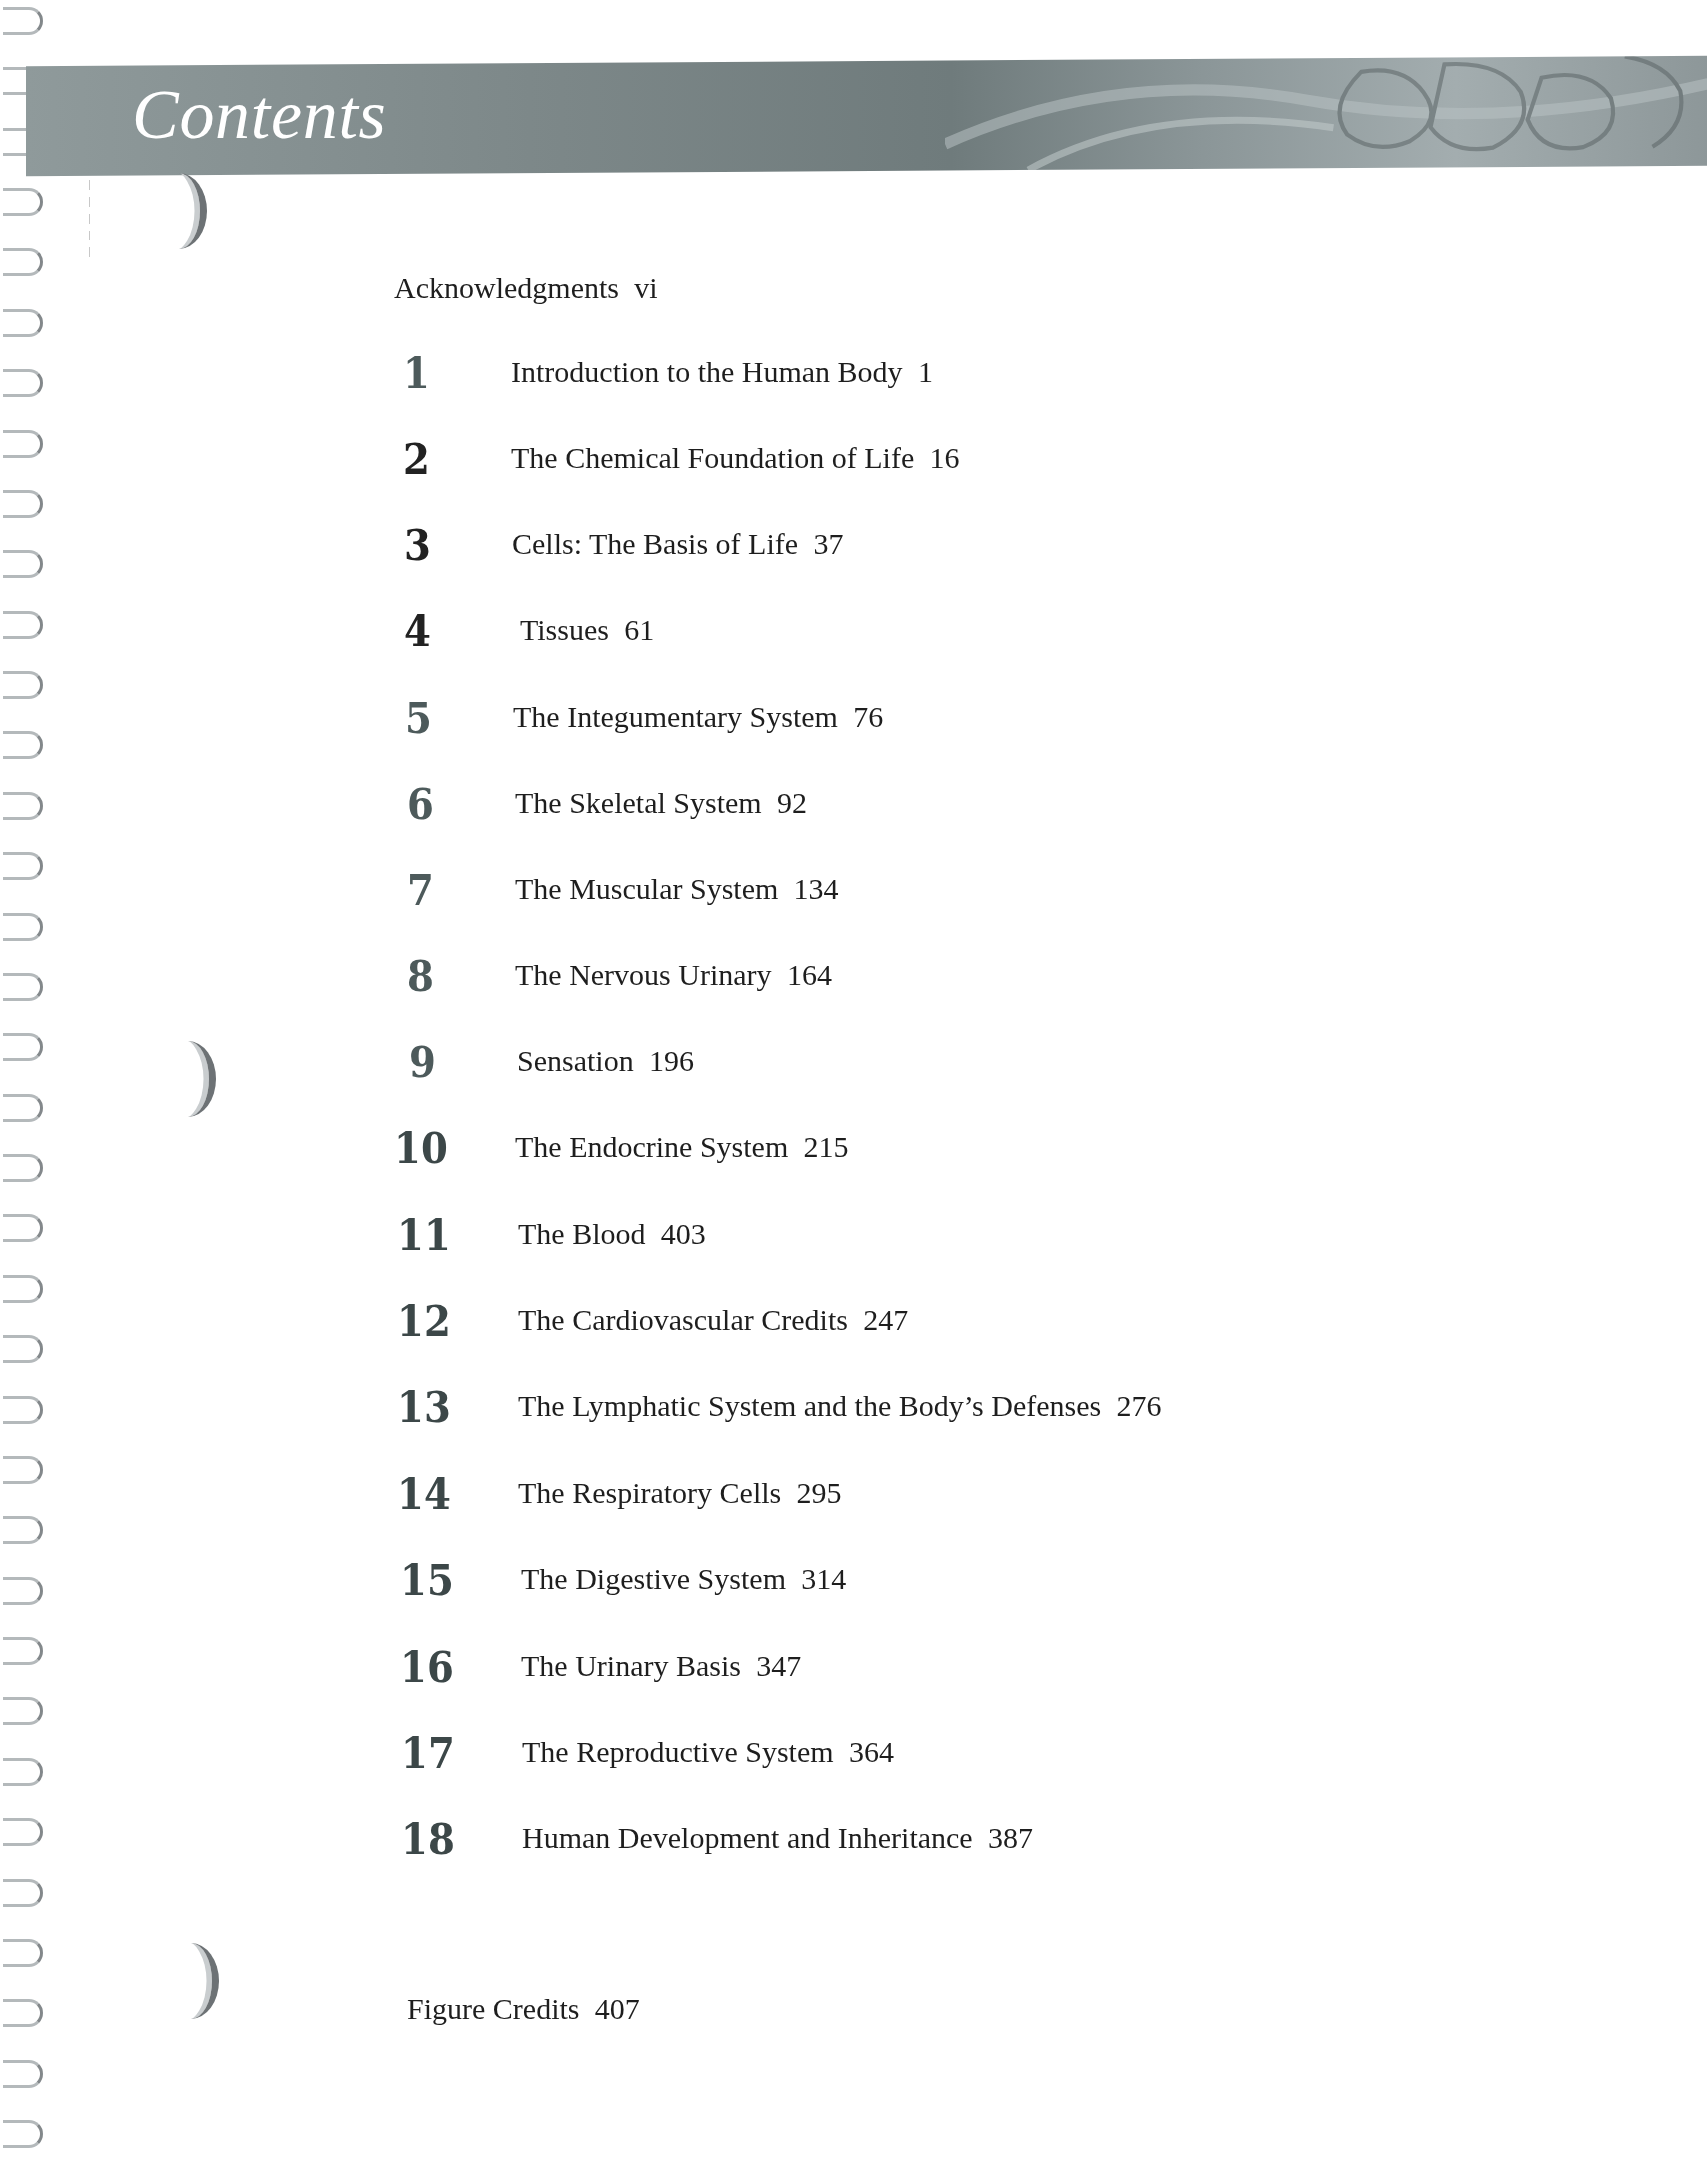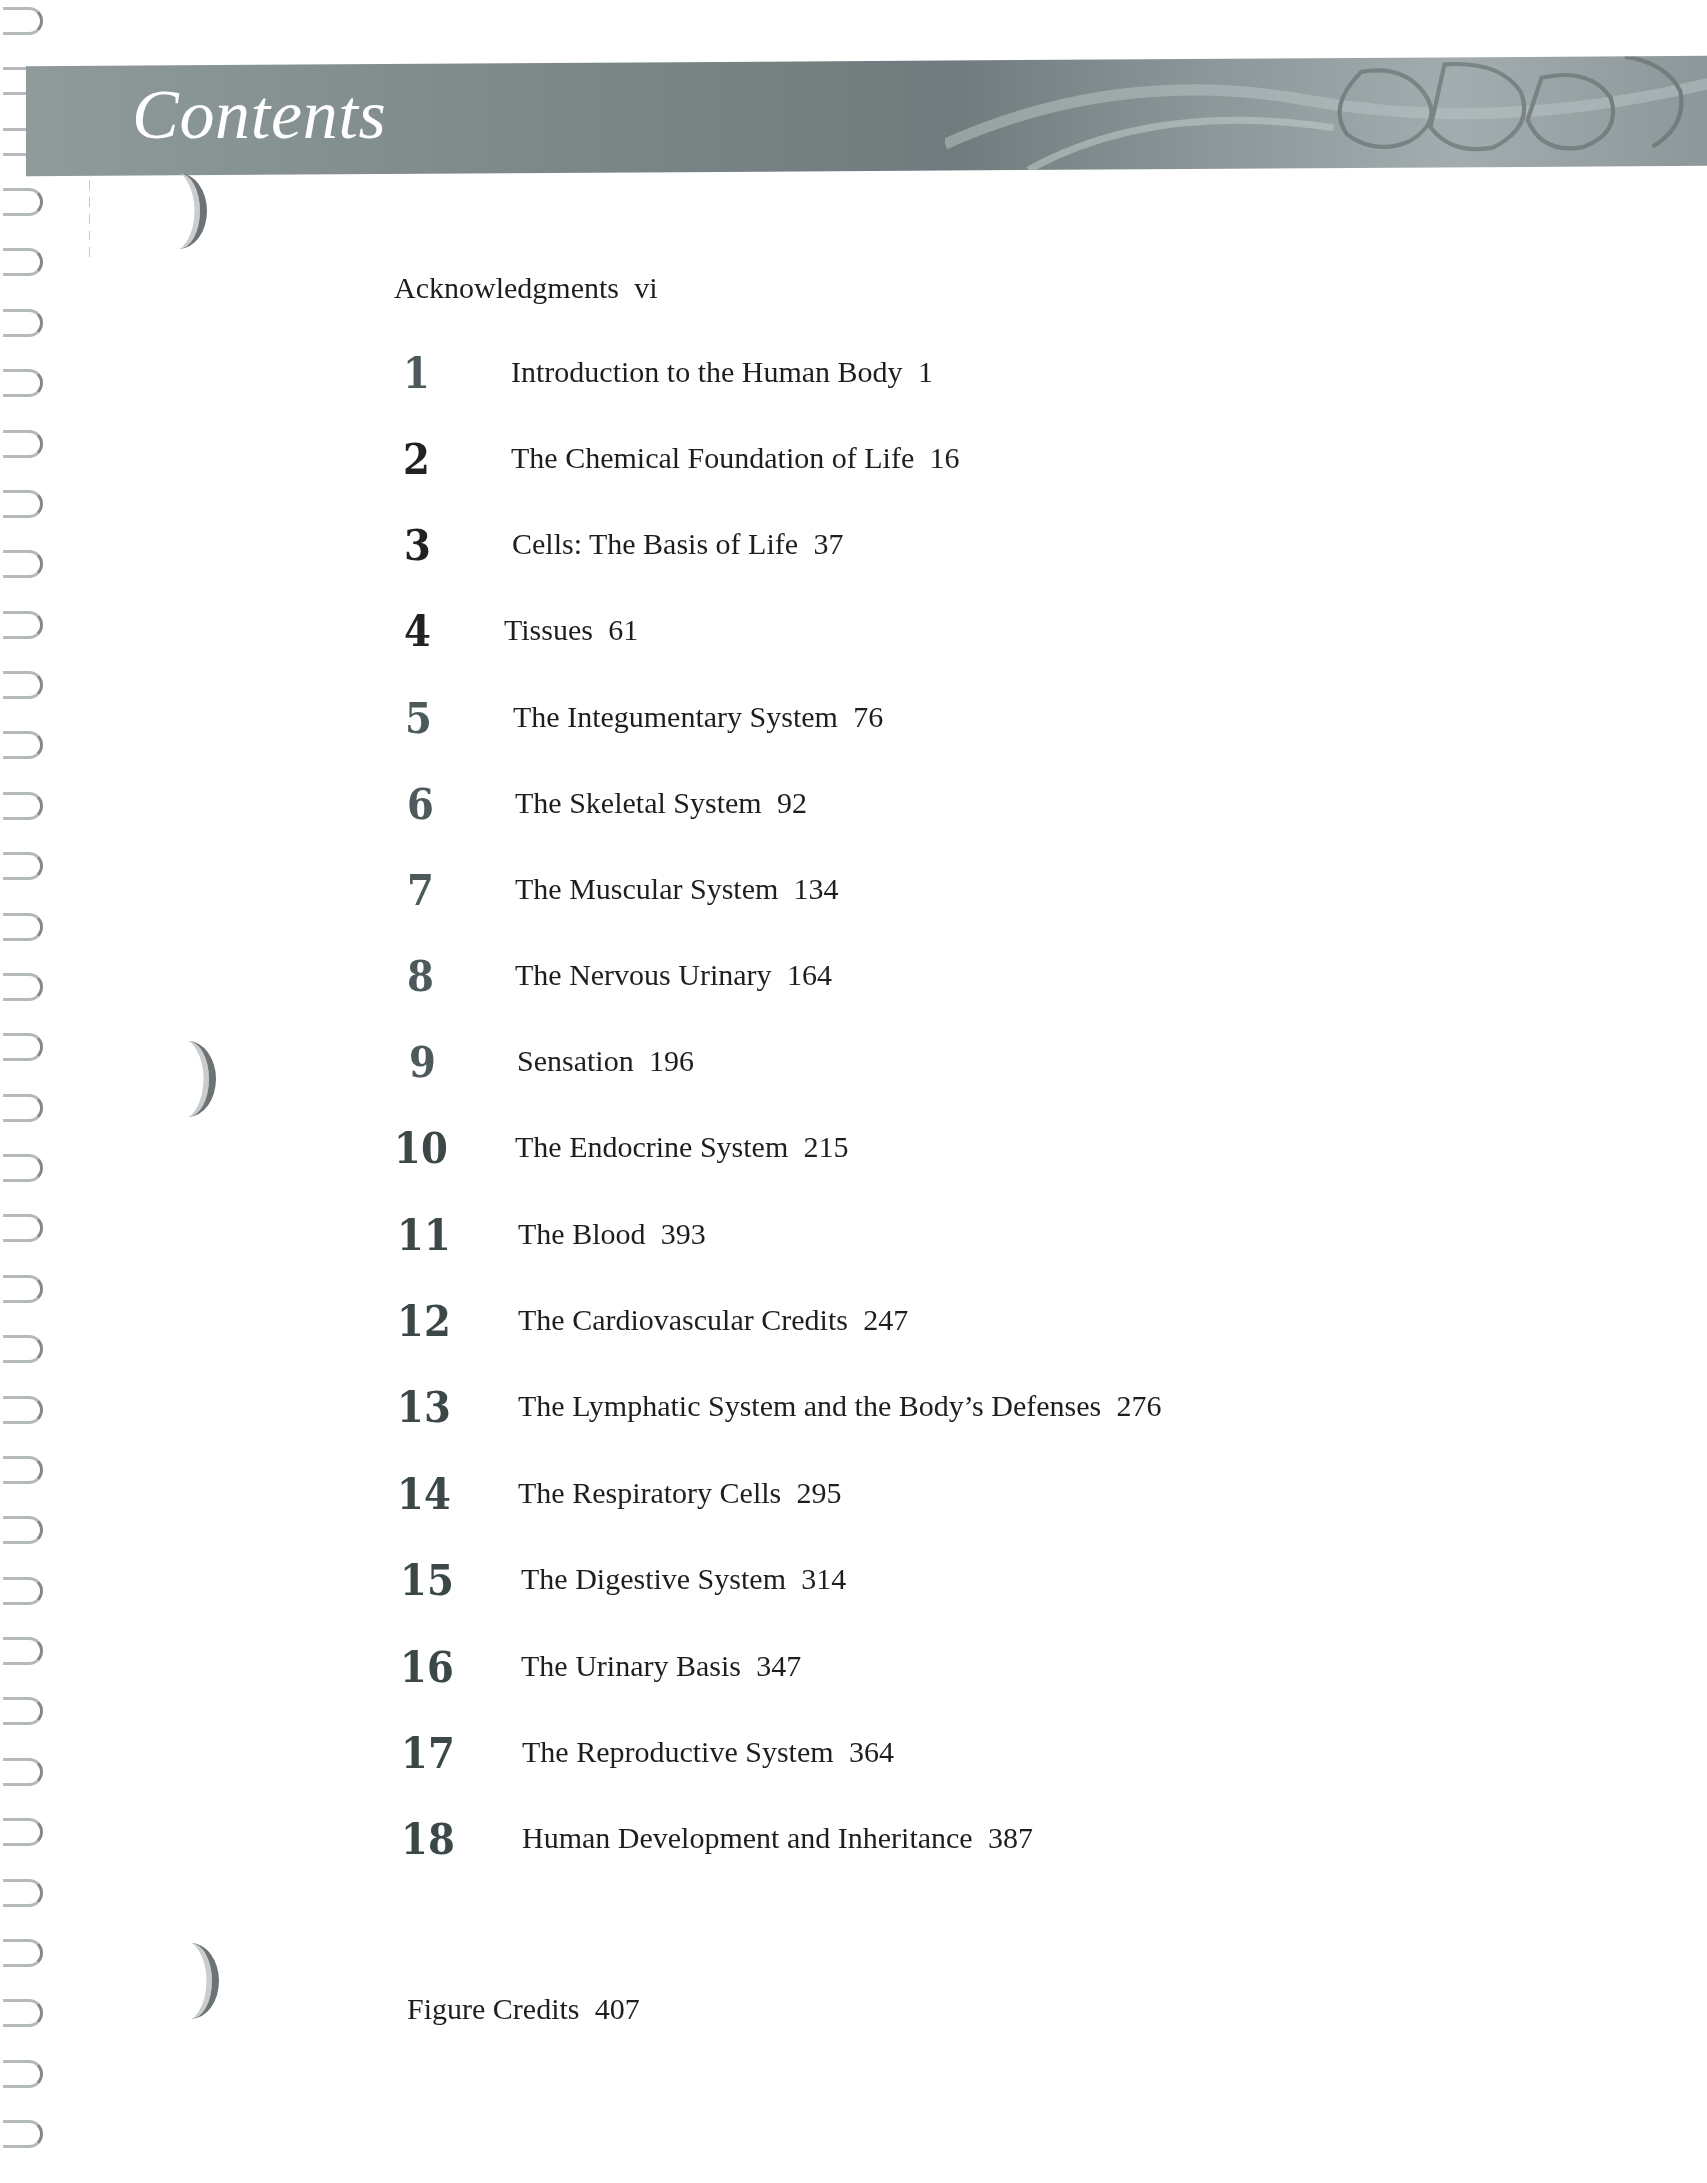--- a/index.html
+++ b/index.html
@@ -133,21 +133,21 @@
       <div class="chapter" style="top: 441px; left: 403px;">
         <span class="num" style="color: rgb(34, 34, 34);">2</span>
         <span class="title" style="left:108px"><span>The Chemical Foundation of Life</span><span class="page">16</span></span>
       </div>
       <div class="chapter" style="top: 527px; left: 404px;">
         <span class="num" style="color: rgb(34, 34, 34);">3</span>
         <span class="title" style="left:108px"><span>Cells: The Basis of Life</span><span class="page">37</span></span>
       </div>
       <div class="chapter" style="top: 613px; left: 404px;">
         <span class="num" style="color: rgb(34, 34, 34);">4</span>
-        <span class="title" style="left:100px"><span>Tissues</span><span class="page">61</span></span>
+        <span class="title" style="left:116px"><span>Tissues</span><span class="page">61</span></span>
       </div>
       <div class="chapter" style="top: 700px; left: 405px;">
         <span class="num" style="color: rgb(77, 90, 91);">5</span>
         <span class="title" style="left:108px"><span>The Integumentary System</span><span class="page">76</span></span>
       </div>
       <div class="chapter" style="top: 786px; left: 407px;">
         <span class="num" style="color: rgb(77, 90, 91);">6</span>
         <span class="title" style="left:108px"><span>The Skeletal System</span><span class="page">92</span></span>
       </div>
       <div class="chapter" style="top: 872px; left: 407px;">
@@ -161,21 +161,21 @@
       <div class="chapter" style="top: 1044px; left: 409px;">
         <span class="num" style="color: rgb(77, 90, 91);">9</span>
         <span class="title" style="left:108px"><span>Sensation</span><span class="page">196</span></span>
       </div>
       <div class="chapter" style="top: 1130px; left: 394px;">
         <span class="num" style="color: rgb(60, 71, 72);">10</span>
         <span class="title" style="left:121px"><span>The Endocrine System</span><span class="page">215</span></span>
       </div>
       <div class="chapter" style="top: 1217px; left: 397px;">
         <span class="num" style="color: rgb(60, 71, 72);">11</span>
-        <span class="title" style="left:121px"><span>The Blood</span><span class="page">393</span></span>
+        <span class="title" style="left:121px"><span>The Blood</span><span class="page">403</span></span>
       </div>
       <div class="chapter" style="top: 1303px; left: 397px;">
         <span class="num" style="color: rgb(60, 71, 72);">12</span>
         <span class="title" style="left:121px"><span>The Cardiovascular Credits</span><span class="page">247</span></span>
       </div>
       <div class="chapter" style="top: 1389px; left: 397px;">
         <span class="num" style="color: rgb(60, 71, 72);">13</span>
         <span class="title" style="left:121px"><span>The Lymphatic System and the Body’s Defenses</span><span class="page">276</span></span>
       </div>
       <div class="chapter" style="top: 1476px; left: 397px;">

